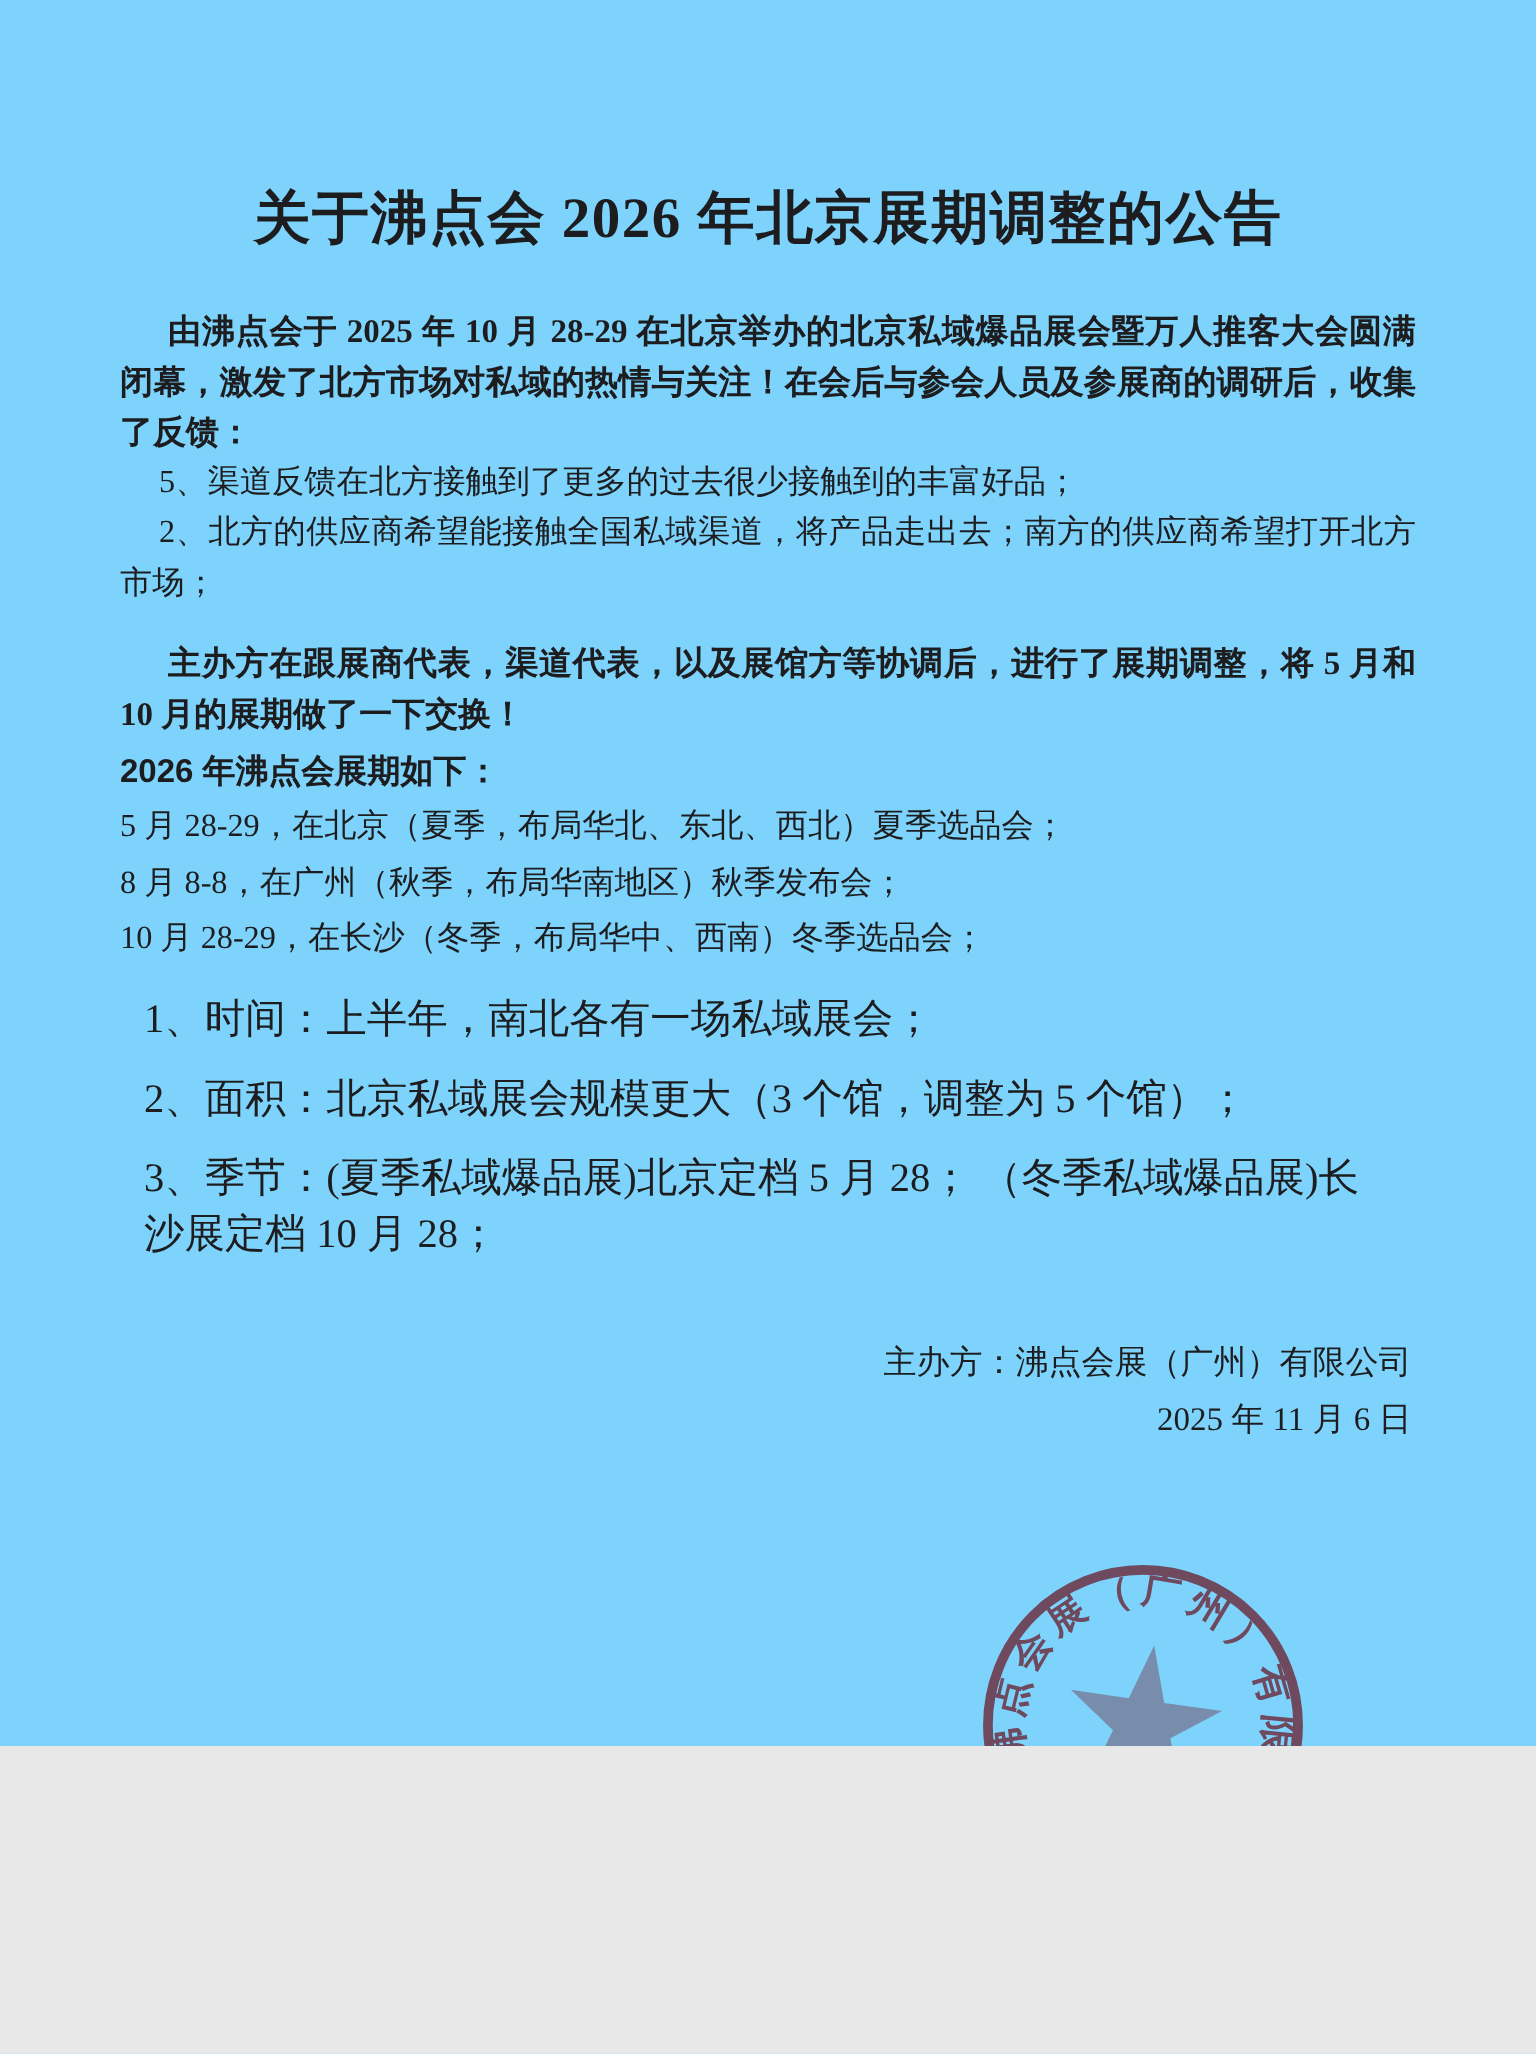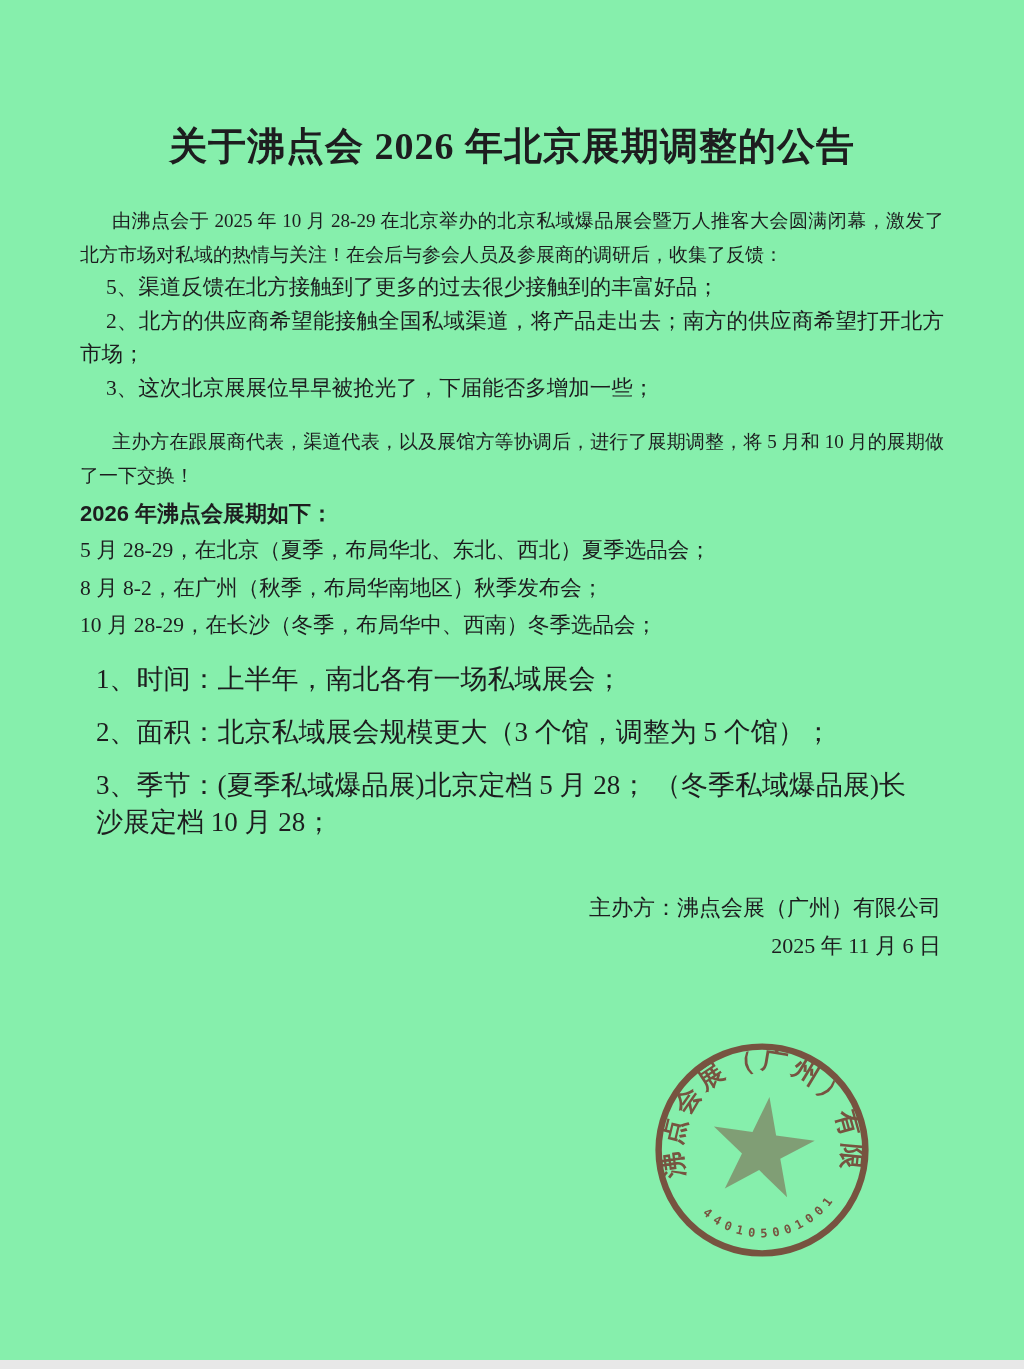--- a/index.html
+++ b/index.html
@@ -1,20 +1,20 @@
 <!DOCTYPE html>
 <html lang="zh"><head>
 <meta charset="utf-8">
 <style>
   html,body{margin:0;padding:0;background:#e8e8e8;}
   .page{
     position:relative;
-    width:1024px;height:1360px;
+    width:1024px;height:1164px;
     margin:0 auto;
-    background:#86efac;
+    background:#7dd3fc;
     overflow:hidden;
     color:#1d1d1f;
     font-family:"Liberation Serif","DejaVu Serif",serif;
   }
   .content{
     position:relative;
     z-index:1;
     padding:0 80px 0 80px;
   }
   .doc-title{
@@ -28,24 +28,25 @@
   }
   .salutation{
     margin-top:38px;
     font-family:"Liberation Sans","DejaVu Sans",sans-serif;
     font-weight:bold;
     font-size:21px;
     line-height:30px;
   }
   .para{
     margin:0;
-    font-size:19px;
+    font-size:22px;
     line-height:33.5px;
     text-align:justify;
     text-indent:32px;
+    font-weight:bold;
   }
   .intro{margin-top:32px;}
   .feedback-item{
     margin:0;
     font-size:21.5px;
     line-height:33.5px;
     text-align:justify;
     text-indent:26px;
   }
   .h2{
@@ -103,31 +104,30 @@
   <div class="content">
 
     <h1 class="doc-title">关于沸点会 2026 年北京展期调整的公告</h1>
 
 
     <p class="para intro">由沸点会于 2025 年 10 月 28-29 在北京举办的北京私域爆品展会暨万人推客大会圆满闭幕，激发了北方市场对私域的热情与关注！在会后与参会人员及参展商的调研后，收集了反馈：</p>
 
     <div>
       <p class="feedback-item">5、渠道反馈在北方接触到了更多的过去很少接触到的丰富好品；</p>
       <p class="feedback-item">2、北方的供应商希望能接触全国私域渠道，将产品走出去；南方的供应商希望打开北方市场；</p>
-      <p class="feedback-item">3、这次北京展展位早早被抢光了，下届能否多增加一些；</p>
     </div>
 
 
     <p class="para listen-para">主办方在跟展商代表，渠道代表，以及展馆方等协调后，进行了展期调整，将 5 月和 10 月的展期做了一下交换！</p>
 
     <div class="subhead">2026 年沸点会展期如下：</div>
 
     <div>
       <p class="schedule-item">5 月 28-29，在北京（夏季，布局华北、东北、西北）夏季选品会；</p>
-      <p class="schedule-item">8 月 8-2，在广州（秋季，布局华南地区）秋季发布会；</p>
+      <p class="schedule-item">8 月 8-8，在广州（秋季，布局华南地区）秋季发布会；</p>
       <p class="schedule-item">10 月 28-29，在长沙（冬季，布局华中、西南）冬季选品会；</p>
     </div>
 
 
     <div>
       <p class="change-item">1、时间：上半年，南北各有一场私域展会；</p>
       <p class="change-item">2、面积：北京私域展会规模更大（3 个馆，调整为 5 个馆）；</p>
       <p class="change-item">3、季节：(夏季私域爆品展)北京定档 5 月 28； （冬季私域爆品展)长沙展定档 10 月 28；</p>
     </div>
 

